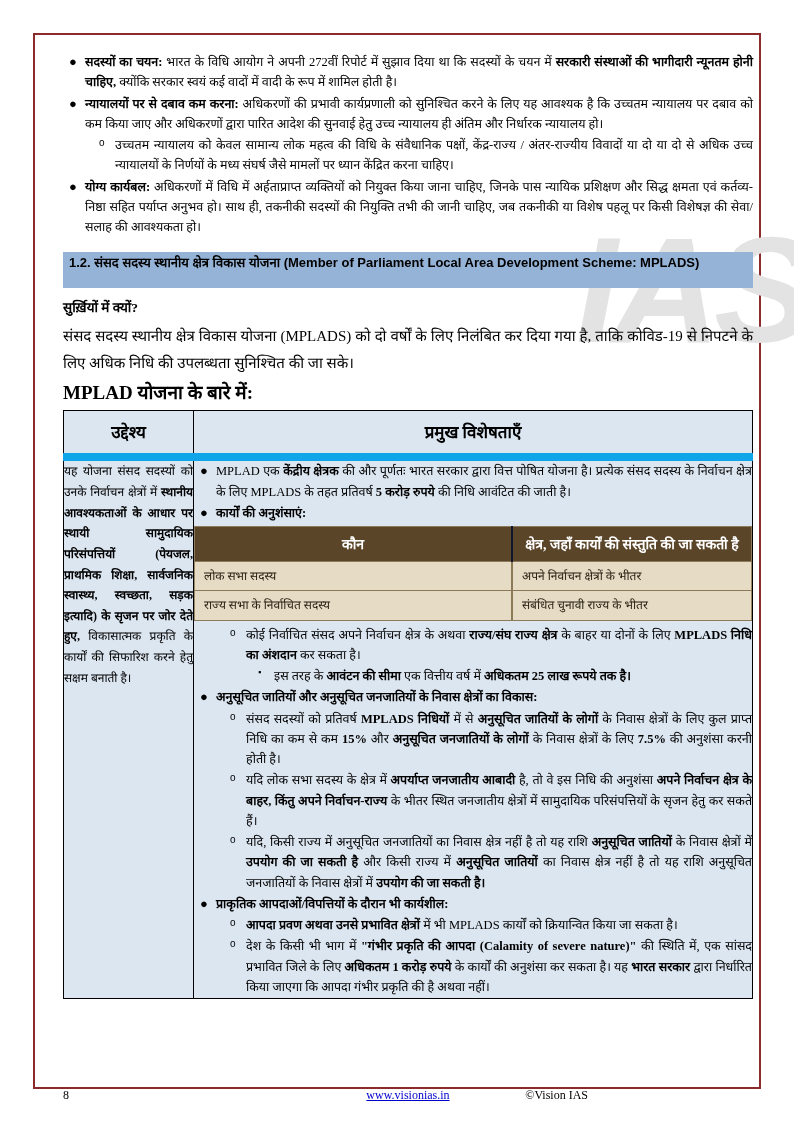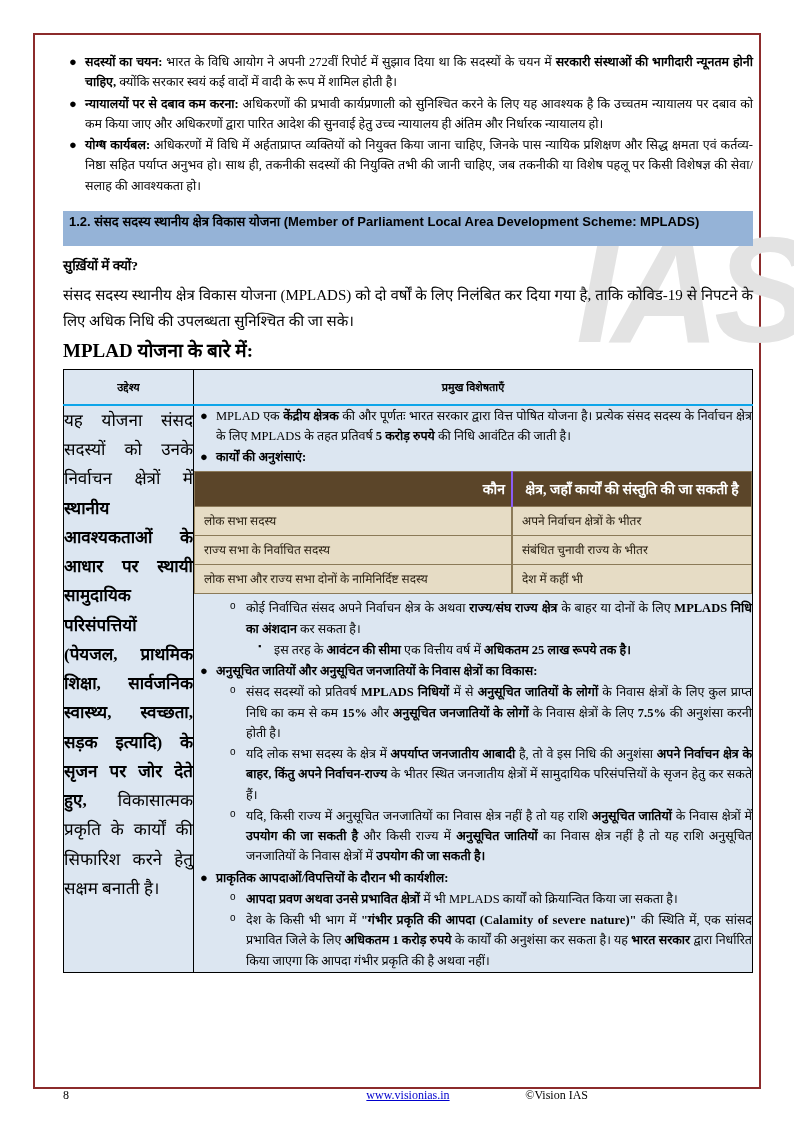--- a/index.html
+++ b/index.html
@@ -118,28 +118,28 @@
     margin-top: 2px;
   }
   table.main th, table.main td {
     border: 1px solid #000000;
     vertical-align: top;
     padding: 0;
   }
   table.main th {
     text-align: center;
     font-weight: bold;
-    font-size: 11px;
+    font-size: 17px;
     padding: 9px 4px 10px 4px;
-    border-bottom: 2px solid #0ea5e9;
+    border-bottom: 8px solid #0ea5e9;
   }
   .col-obj { width: 130px; }
   td.obj-cell {
     padding: 8px 8px 8px 9px;
-    font-size: 17px;
+    font-size: 12px;
     line-height: 1.72;
     text-align: justify;
     text-justify: inter-word;
     border-right: 2px solid #000;
   }
   td.feat-cell {
     padding: 6px 8px 8px 4px;
   }
 
   
@@ -152,21 +152,21 @@
   }
   table.inner th {
     background: #5B4529;
     color: #FFFFFF;
     font-weight: bold;
     font-size: 14px;
     text-align: center;
     padding: 7px 6px 8px 6px;
     border: 1px solid #8C7A5A;
   }
-  table.inner th.th-left  { border-right: 2px solid #8b5cf6; text-align: right; }
+  table.inner th.th-left  { border-right: 2px solid #0f172a; }
   table.inner td {
     background: #E6DCC5;
     color: #2A2113;
     padding: 6px 0 6px 9px;
     border: 1px solid #9C8A66;
     border-bottom: 1px solid #8B7A58;
     font-size: 12px;
     line-height: 1.35;
   }
   table.inner td.td-left { border-right: 2px solid #8B7A58; width: 57%; }
@@ -205,21 +205,21 @@
 
       <p class="lvl1">
         <span class="mk">●</span><b>सदस्यों का चयन:</b><span> भारत के विधि आयोग ने अपनी 272वीं रिपोर्ट में सुझाव दिया था कि सदस्यों के चयन में </span><b>सरकारी संस्थाओं की भागीदारी न्यूनतम होनी चाहिए,</b><span> क्योंकि सरकार स्वयं कई वादों में वादी के रूप में शामिल होती है।</span>
       </p>
 
       <p class="lvl1">
         <span class="mk">●</span><b>न्यायालयों पर से दबाव कम करना:</b><span> अधिकरणों की प्रभावी कार्यप्रणाली को सुनिश्चित करने के लिए यह आवश्यक है कि उच्चतम न्यायालय पर दबाव को कम किया जाए और  अधिकरणों द्वारा पारित आदेश की सुनवाई हेतु उच्च न्यायालय ही अंतिम और निर्धारक न्यायालय हो।</span>
       </p>
 
       <p class="lvl2">
-        <span class="mk">o</span>
+        <span class="mk">o</span><span>उच्चतम न्यायालय को केवल सामान्य लोक महत्व की विधि के संवैधानिक पक्षों, केंद्र-राज्य / अंतर-राज्यीय विवादों या दो या दो से अधिक उच्च न्यायालयों के निर्णयों के मध्य संघर्ष जैसे मामलों पर ध्यान केंद्रित करना चाहिए।</span>
       </p>
 
       <p class="lvl1">
         <span class="mk">●</span><b>योग्य कार्यबल:</b><span> अधिकरणों में विधि में अर्हताप्राप्त व्यक्तियों को नियुक्त किया जाना चाहिए, जिनके पास न्यायिक प्रशिक्षण और सिद्ध क्षमता एवं कर्तव्य-निष्ठा सहित पर्याप्त अनुभव हो। साथ ही, तकनीकी सदस्यों की नियुक्ति तभी की जानी चाहिए, जब तकनीकी या विशेष पहलू पर किसी विशेषज्ञ की सेवा/सलाह की आवश्यकता हो।</span>
       </p>
     </div>
 
     <div class="sec-head">1.2. संसद सदस्य स्थानीय क्षेत्र विकास योजना (Member of Parliament Local Area Development Scheme: MPLADS)</div>
 
     <div class="sub-head">सुर्ख़ियों में क्यों?</div>
@@ -269,24 +269,20 @@
               </thead>
               <tbody>
                 <tr>
                   <td class="td-left">लोक सभा सदस्य</td>
                   <td>अपने निर्वाचन क्षेत्रों के भीतर</td>
                 </tr>
                 <tr>
                   <td class="td-left">राज्य सभा के निर्वाचित सदस्य</td>
                   <td>संबंधित चुनावी राज्य के भीतर</td>
                 </tr>
-                <tr>
-                  <td class="td-left">लोक सभा और राज्य सभा दोनों के नामिनिर्दिष्ट सदस्य</td>
-                  <td>देश में कहीं भी</td>
-                </tr>
               </tbody>
             </table>
 
             <p class="lvl2">
               <span class="mk">o</span><span>कोई निर्वाचित संसद अपने निर्वाचन क्षेत्र के अथवा </span><b>राज्य/संघ राज्य क्षेत्र</b><span> के बाहर या दोनों के लिए </span><b>MPLADS निधि का अंशदान</b><span> कर सकता है।</span>
             </p>
 
             <p class="lvl3">
               <span class="mk">▪</span><span>इस तरह के </span><b>आवंटन की सीमा</b><span> एक वित्तीय वर्ष में </span><b>अधिकतम 25 लाख रूपये तक है।</b>
             </p>

